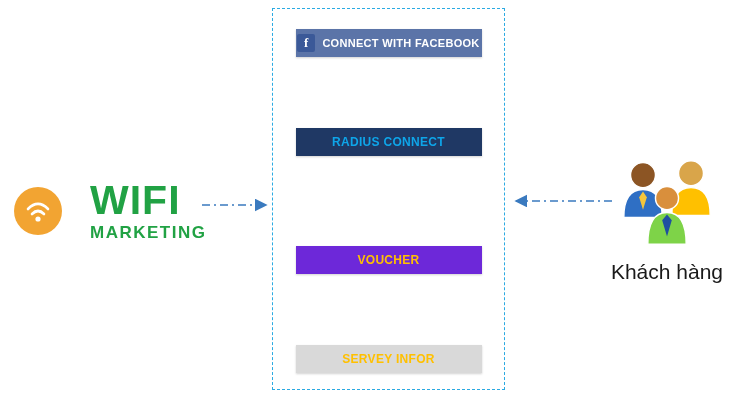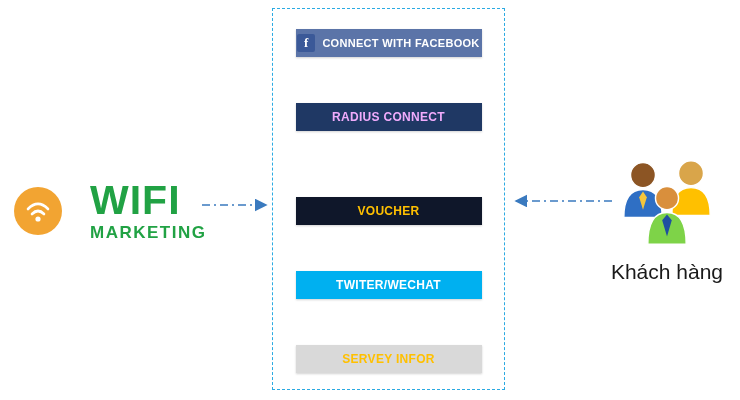--- a/index.html
+++ b/index.html
@@ -80,28 +80,25 @@
       </marker>
     </defs>
     <line x1="106" y1="8" x2="10" y2="8" stroke="#3A7ABF" stroke-width="1.6" stroke-dasharray="8 4 2 4" marker-end="url(#ah-l)"></line>
   </svg>
 
   <div class="panel" id="button-stack">
       <div class="connect-btn" style="background: rgb(91, 116, 168); color: rgb(255, 255, 255); font-size: 11px;">
         <span class="fb-icon">f</span>
         <span>CONNECT WITH FACEBOOK</span>
       </div>
-      <div class="connect-btn" style="background: rgb(31, 56, 100); color: #f0abfc;">
+      <div class="connect-btn" style="background: rgb(31, 56, 100); color: #0ea5e9;">
         <span>RADIUS CONNECT</span>
       </div>
-      <div class="connect-btn" style="background: #0f172a; color: rgb(255, 192, 0); margin-top: 20px;">
+      <div class="connect-btn" style="background: #6d28d9; color: rgb(255, 192, 0); margin-top: 20px;">
         <span>VOUCHER</span>
-      </div>
-      <div class="connect-btn" style="background: rgb(0, 176, 240); color: rgb(255, 255, 255);">
-        <span>TWITER/WECHAT</span>
       </div>
       <div class="connect-btn" style="background: rgb(217, 217, 217); color: rgb(255, 192, 0);">
         <span>SERVEY INFOR</span>
       </div>
     </div>
 
   <div class="customers">
     <svg width="110" height="96" viewBox="0 0 110 100">
 
       <g>

